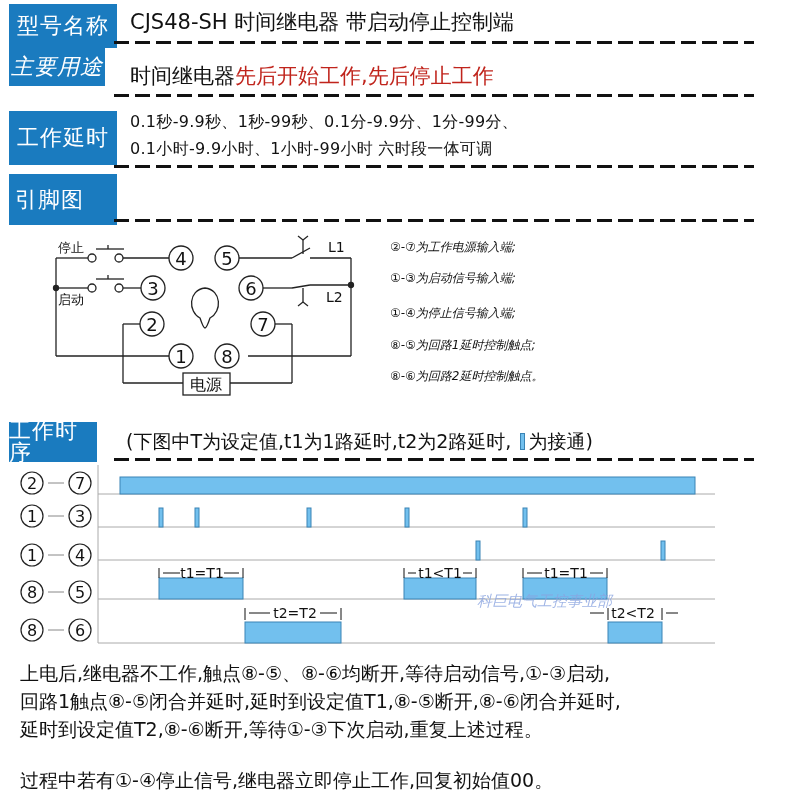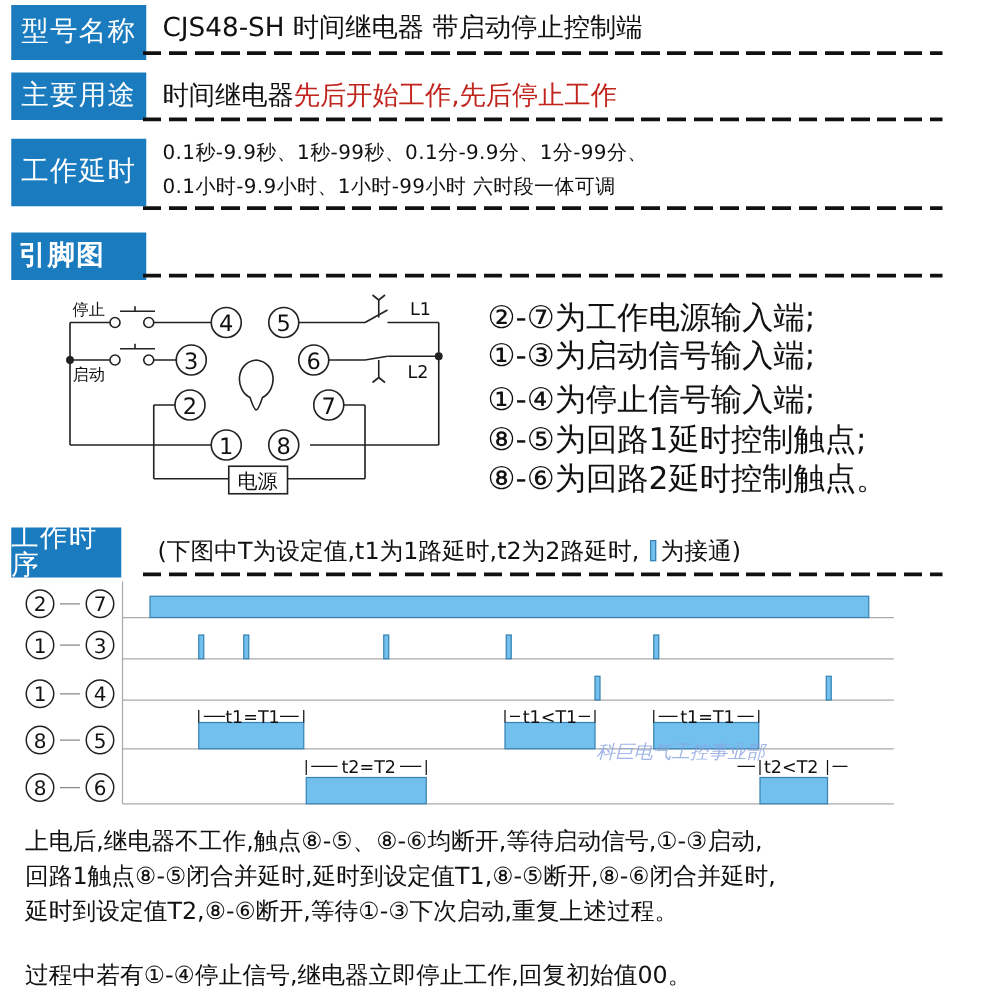--- a/index.html
+++ b/index.html
@@ -13,45 +13,45 @@
   }
   .dashline {
     position: absolute; height: 3px;
     background-image: repeating-linear-gradient(90deg, #111 0 15px, transparent 15px 21px);
   }
   .row-text { position: absolute; font-size: 20px; white-space: nowrap; line-height: 1; text-align: center; }
   .red { color: #c0241c; }
 
   .spec-line { position: absolute; left: 130px; font-size: 16px; white-space: nowrap; line-height: 1; letter-spacing: 0.3px; }
 
-  .pin-desc { position: absolute; left: 390px; font-size: 25px; line-height: 1; white-space: nowrap; }
+  .pin-desc { position: absolute; left: 390px; font-size: 12px; line-height: 1; white-space: nowrap; font-style: italic; }
 
   .body-text { position: absolute; left: 20px; font-size: 19px; line-height: 1; white-space: nowrap; }
 
   svg text { font-family: "DejaVu Sans", "Liberation Sans", sans-serif; }
 </style>
 </head>
 <body>
 
 <div class="label-box" style="top:4px;width:108px;height:44px;">型号名称</div>
 <div class="row-text" style="left:130px;top:12px;font-size:21px;">CJS48-SH 时间继电器 带启动停止控制端</div>
 <div class="dashline" style="left:114px;top:41px;width:640px;"></div>
 
-<div class="label-box" style="top:58px;width:108px;height:38px;">主要用途</div>
+<div class="label-box" style="top:48px;width:96px;height:38px;font-style:italic;">主要用途</div>
 <div class="row-text" style="left:130px;top:66px;font-size:21px;">
   <span>时间继电器</span><span class="red">先后开始工作,先后停止工作</span>
 </div>
 <div class="dashline" style="left:114px;top:94px;width:640px;"></div>
 
 <div class="label-box" style="top:111px;width:108px;height:54px;">工作延时</div>
 <div class="spec-line" style="top:114px;">0.1秒-9.9秒、1秒-99秒、0.1分-9.9分、1分-99分、</div>
 <div class="spec-line" style="top:141px;">0.1小时-9.9小时、1小时-99小时 六时段一体可调</div>
 <div class="dashline" style="left:114px;top:165px;width:640px;"></div>
 
-<div class="label-box" style="top:186px;width:108px;height:38px;justify-content:flex-start;padding-left:6px;font-weight:bold;">引脚图</div>
+<div class="label-box" style="top:174px;width:108px;height:51px;justify-content:flex-start;padding-left:6px;">引脚图</div>
 <div class="dashline" style="left:114px;top:219px;width:640px;"></div>
 
 <svg style="position:absolute;left:40px;top:228px;" width="340" height="175" viewBox="0 0 340 175">
   <g stroke="#222" stroke-width="1.3" fill="none">
 
     <line x1="16" y1="30" x2="16" y2="128"></line>
     <circle cx="16" cy="60" r="2.5" fill="#222"></circle>
 
     <line x1="16" y1="30" x2="48" y2="30"></line>
     <circle cx="52" cy="30" r="4"></circle>

